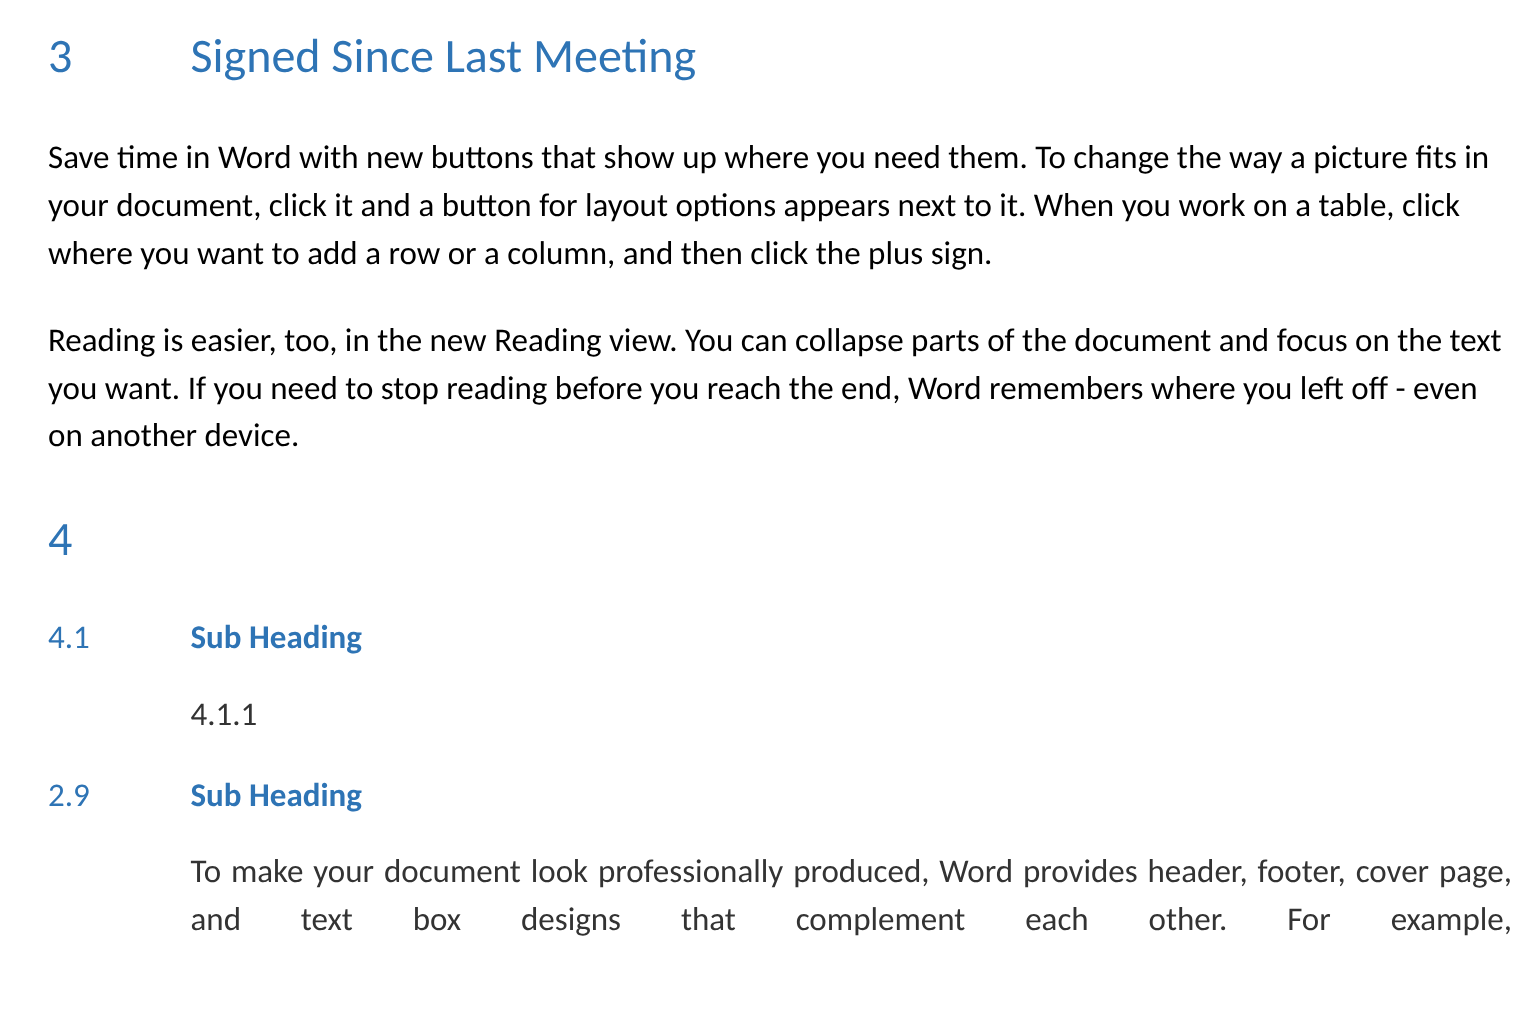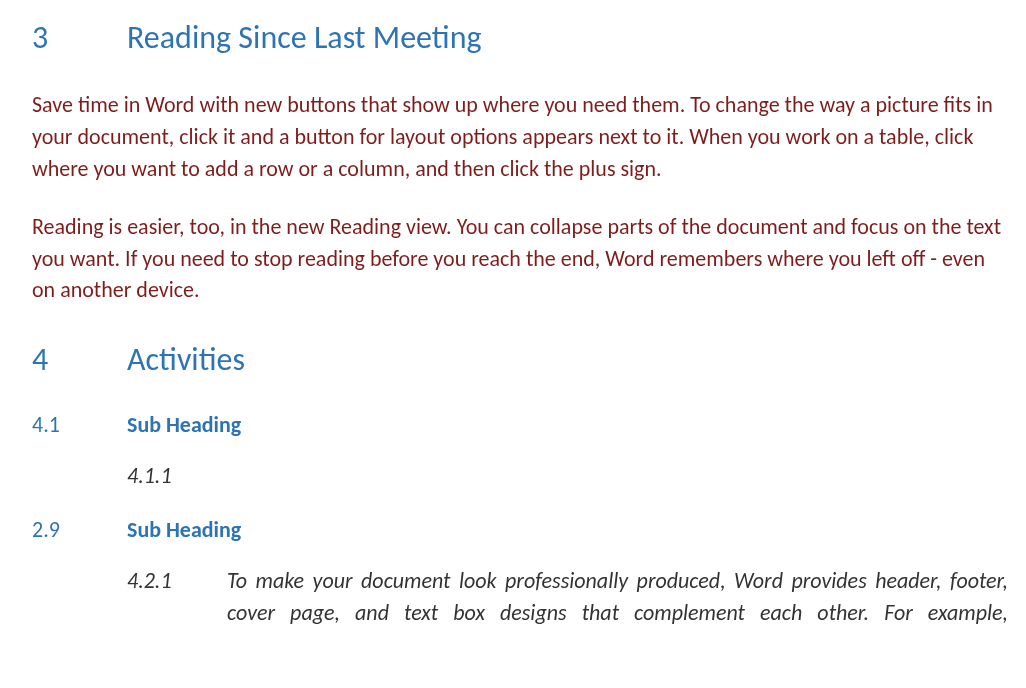--- a/index.html
+++ b/index.html
@@ -34,21 +34,21 @@
 
     .h1-title {
       color: #2e74b5;
       font-size: 32px;
       font-weight: 400;
     }
 
     .body-paragraph {
       font-size: 22px;
       line-height: 1.45;
-      color: #7f1d1d;
+      color: #000000;
       margin-bottom: 26px;
     }
 
     .h2-row {
       display: flex;
       align-items: baseline;
       margin-top: 10px;
       margin-bottom: 22px;
     }
 
@@ -64,21 +64,20 @@
       color: #2e74b5;
       font-size: 22px;
       font-weight: 700;
     }
 
     .para-row {
       display: flex;
       align-items: flex-start;
       margin-bottom: 24px;
       padding-left: 95px;
-      font-style: italic;
     }
 
     .para-number {
       color: #333333;
       font-size: 22px;
       width: 100px;
       flex-shrink: 0;
       line-height: 1.45;
     }
 
@@ -102,44 +101,42 @@
 
     .section-4 {
       margin-top: 34px;
     }
   </style>
 </head>
 <body>
 
 <div class="h1-row">
   <div class="h1-number">3</div>
-  <div class="h1-title">Reading Since Last Meeting</div>
+  <div class="h1-title">Signed Since Last Meeting</div>
 </div>
 
 <div class="body-paragraph">Save time in Word with new buttons that show up where you need them. To change the way a picture fits in your document, click it and a button for layout options appears next to it. When you work on a table, click where you want to add a row or a column, and then click the plus sign.</div>
 
 <div class="body-paragraph">Reading is easier, too, in the new Reading view. You can collapse parts of the document and focus on the text you want. If you need to stop reading before you reach the end, Word remembers where you left off - even on another device.</div>
 
 <div class="section-4">
   <div class="h1-row">
     <div class="h1-number">4</div>
-    <div class="h1-title">Activities</div>
   </div>
 
   <div class="h2-row">
     <div class="h2-number">4.1</div>
     <div class="h2-title">Sub Heading</div>
   </div>
 
   <div class="para-row">
     <div class="para-number">4.1.1</div>
   </div>
 
   <div class="h2-row">
     <div class="h2-number">2.9</div>
     <div class="h2-title">Sub Heading</div>
   </div>
 
   <div class="para-row">
-    <div class="para-number">4.2.1</div>
     <div class="para-text-cut">To make your document look professionally produced, Word provides header, footer, cover page, and text box designs that complement each other. For example,</div>
   </div>
 </div>
 
 </body></html>

